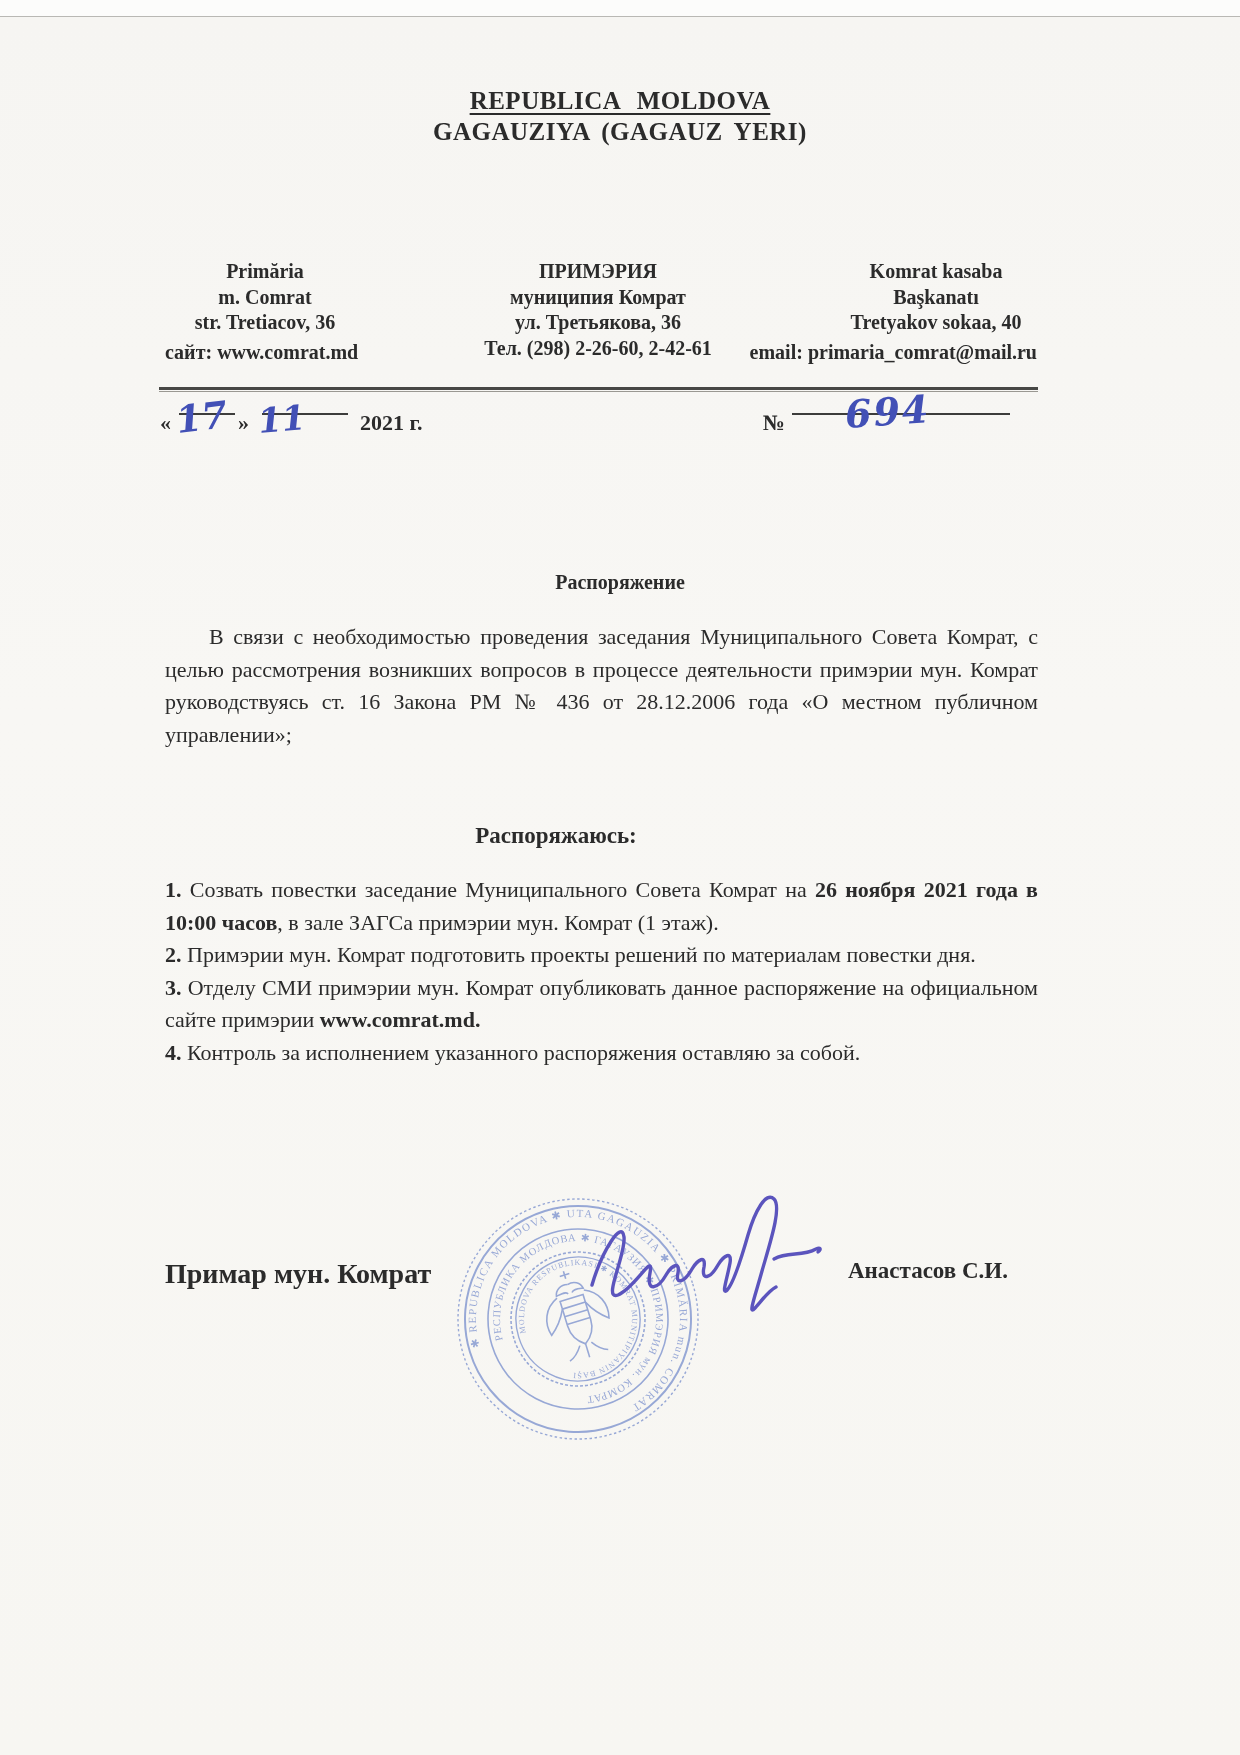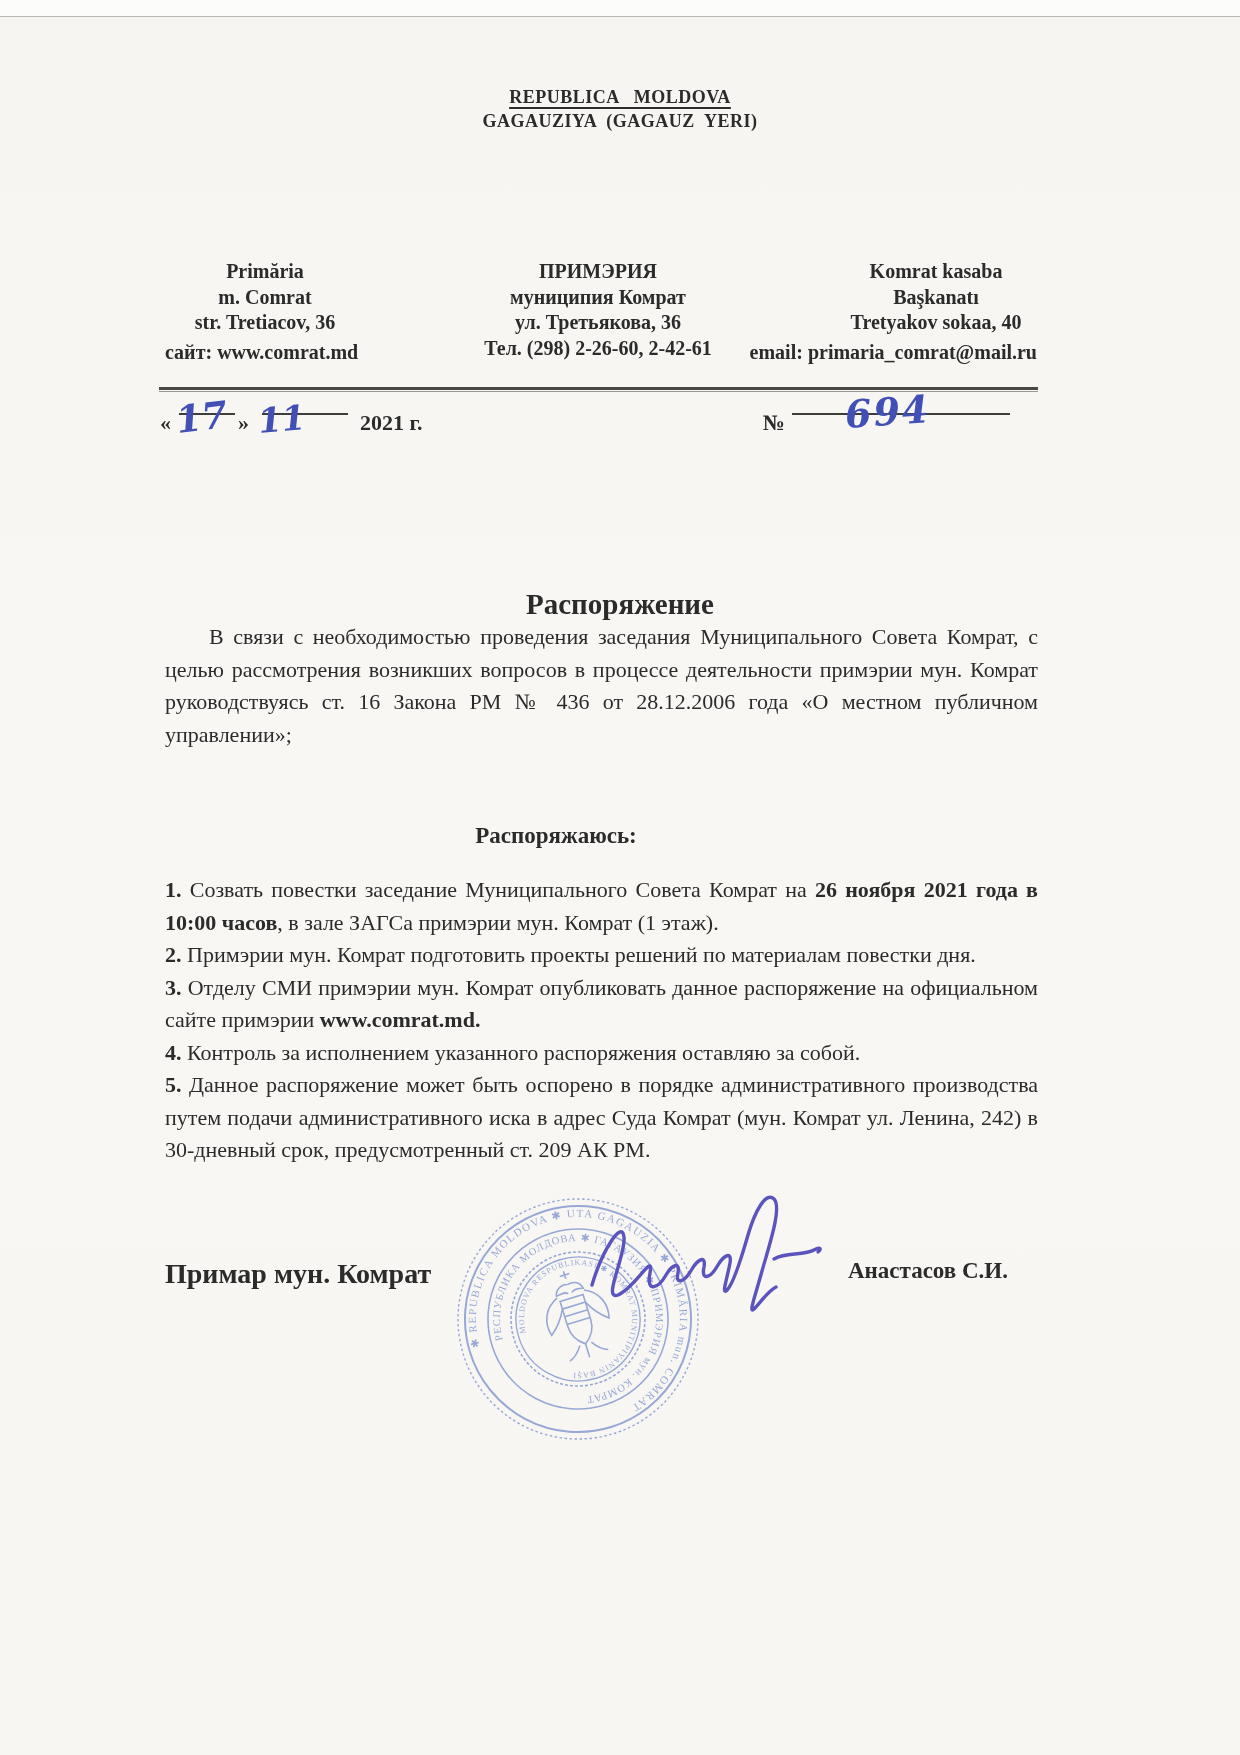--- a/index.html
+++ b/index.html
@@ -14,21 +14,21 @@
   .page{
     position:absolute;left:0;top:17px;width:1240px;height:1738px;
     background:linear-gradient(180deg,#f6f5f2 0%,#f8f7f4 40%,#f7f6f2 100%);
   }
   .scan-strip{position:absolute;left:0;top:0;width:1240px;height:17px;background:#fcfcfb;}
   .scan-line{position:absolute;left:0;top:16px;width:1240px;height:2px;background:#b9b8b4;}
 
   .abs{position:absolute;}
 
   
-  .doc-title{left:0;top:70px;width:1240px;text-align:center;font-weight:bold;font-size:18px;letter-spacing:.5px;}
+  .doc-title{left:0;top:70px;width:1240px;text-align:center;font-weight:bold;font-size:25px;letter-spacing:.5px;}
   .doc-title .l1{word-spacing:10px;text-decoration:underline;text-decoration-thickness:2px;text-underline-offset:4px;}
   .doc-title .l2{word-spacing:5px;margin-top:3px;}
 
   .col{font-weight:bold;font-size:20px;line-height:25.5px;text-align:center;}
   .col-left{left:158px;top:242px;width:214px;}
   .col-center{left:428px;top:242px;width:340px;}
   .col-right{left:786px;top:242px;width:300px;}
 
   .contact-row{left:165px;top:324px;width:872px;font-weight:bold;font-size:20px;}
   .contact-row .site{float:left;}
@@ -47,21 +47,21 @@
   .year{left:360px;top:393px;}
   .no-label{left:763px;top:393px;}
   .blank-no{left:792px;top:368px;width:218px;}
 
   .hand{font-family:"DejaVu Serif",serif;font-style:italic;color:#4250b6;font-weight:bold;}
   .hand-day{left:176px;top:378px;font-size:37px;transform:rotate(-7deg);}
   .hand-month{left:258px;top:382px;font-size:34px;transform:rotate(-5deg);}
   .hand-no{left:845px;top:372px;font-size:38px;transform:rotate(-4deg);letter-spacing:2px;}
 
   
-  .order-title{left:0;top:554px;width:1240px;text-align:center;font-weight:bold;font-size:29px;margin-top:17px;}
+  .order-title{left:0;top:554px;width:1240px;text-align:center;font-weight:bold;font-size:20px;}
   .intro{left:165px;top:604px;width:873px;font-size:22px;line-height:32.5px;text-align:justify;text-indent:44px;}
   .resolve{left:0;top:806px;width:1112px;text-align:center;font-weight:bold;font-size:23px;}
   .items{left:165px;top:857px;width:873px;font-size:22px;line-height:32.5px;}
   .items p{margin:0;text-align:justify;}
 
   
   .sig-left{left:165px;top:1241px;font-weight:bold;font-size:28px;text-align:right;}
   .sig-right{left:848px;top:1241px;width:190px;font-weight:bold;font-size:23px;}
 
   .stamp-wrap{left:452px;top:1176px;width:252px;height:252px;opacity:.8;}
@@ -121,21 +121,20 @@
 
   <div class="abs intro">В связи с необходимостью проведения заседания Муниципального Совета Комрат, с целью рассмотрения возникших вопросов в процессе деятельности примэрии мун. Комрат руководствуясь ст. 16 Закона РМ № 436 от 28.12.2006 года «О местном публичном управлении»;</div>
 
   <div class="abs resolve">Распоряжаюсь:</div>
 
   <div class="abs items">
     <p><b>1.</b><span> Созвать повестки заседание Муниципального Совета Комрат на </span><b>26 ноября 2021 года в 10:00 часов</b><span>, в зале ЗАГСа примэрии мун. Комрат (1 этаж).</span></p>
     <p><b>2.</b><span> Примэрии мун. Комрат подготовить проекты решений по материалам повестки дня.</span></p>
     <p><b>3.</b><span> Отделу СМИ примэрии мун. Комрат опубликовать данное распоряжение на официальном сайте примэрии </span><b>www.comrat.md.</b></p>
     <p><b>4.</b><span> Контроль за исполнением указанного распоряжения оставляю за собой.</span></p>
-    <p><b>5.</b><span> Данное распоряжение может быть оспорено в порядке административного производства путем подачи административного иска в адрес Суда Комрат (мун. Комрат ул. Ленина, 242) в 30-дневный срок, предусмотренный ст. 209 АК РМ.</span></p>
   </div>
 
   <div class="abs sig-left">Примар мун. Комрат</div>
   <div class="abs sig-right">Анастасов С.И.</div>
 
   <div class="abs stamp-wrap">
     <svg width="252" height="252" viewBox="0 0 252 252">
       <g transform="rotate(-17 126 126)" stroke="#8095cf" fill="none">
         <circle cx="126" cy="126" r="120" stroke-width="1.4" stroke-dasharray="2.5 2.5"></circle>
         <circle cx="126" cy="126" r="113" stroke-width="2"></circle>

